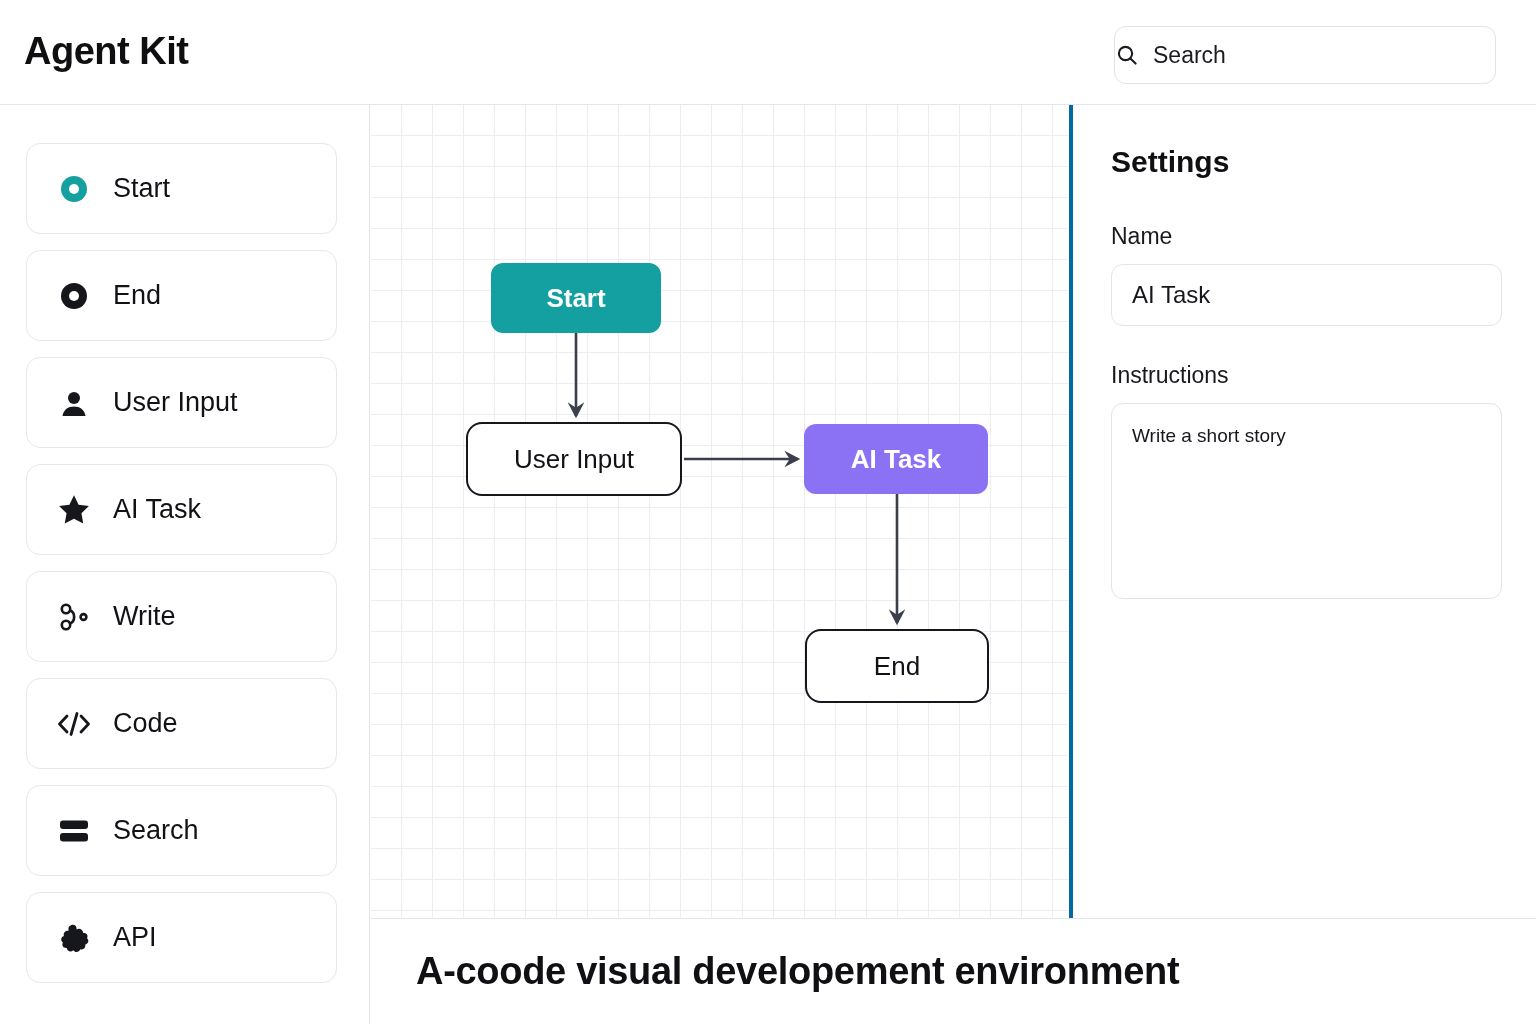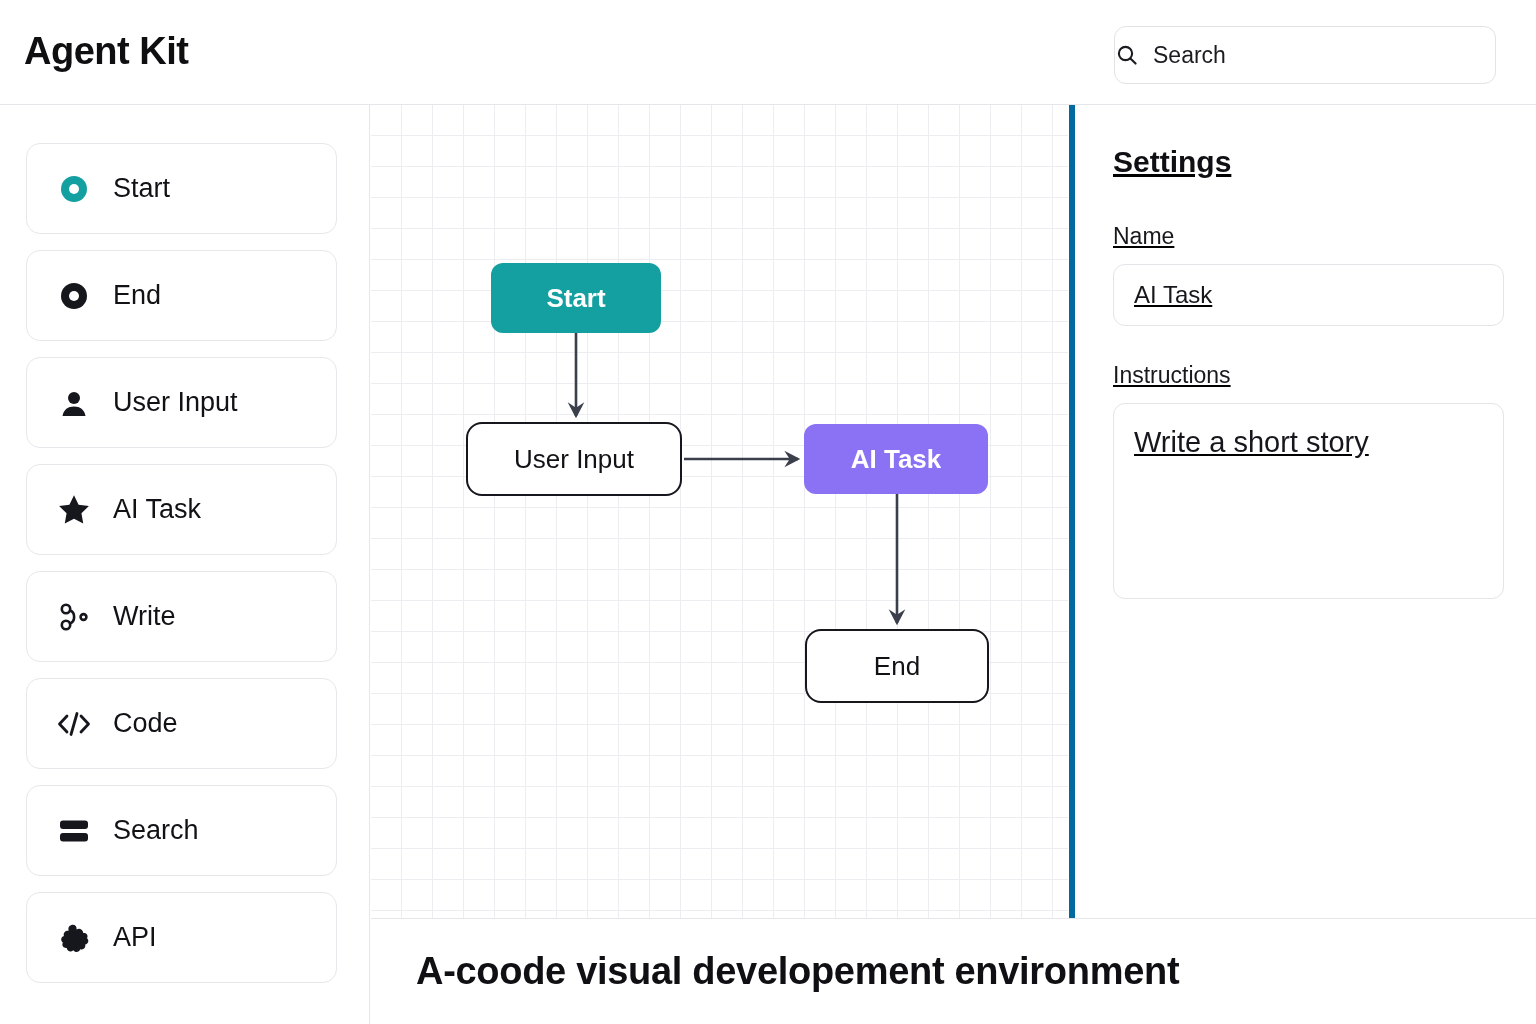--- a/index.html
+++ b/index.html
@@ -150,23 +150,22 @@
     letter-spacing: -0.3px;
     text-align: right;
   }
 
   
   .settings {
     position: absolute;
     left: 1069px; top: 105px;
     width: 467px; height: 813px;
     background: #ffffff;
-    border-left: 6px solid #0369a1;
+    border-left: 4px solid #0369a1;
     padding: 40px 38px 0 38px;
-    text-decoration: underline;
   }
   .settings-title {
     font-size: 30px;
     font-weight: bold;
     color: #0f0f14;
     margin-bottom: 44px;
   }
   .field-label {
     font-size: 23px;
     color: #18181d;
@@ -184,21 +183,21 @@
     font-size: 24px;
     color: #16161c;
     margin-bottom: 36px;
   }
   .textarea {
     width: 391px; height: 196px;
     border: 1px solid #e4e4e9;
     border-radius: 12px;
     background: #ffffff;
     padding: 20px;
-    font-size: 29px;
+    font-size: 19px;
     color: #16161c;
     line-height: 1.3;
   }
 </style>
 </head>
 <body>
 
 <div class="app">
 
   <div class="header">

